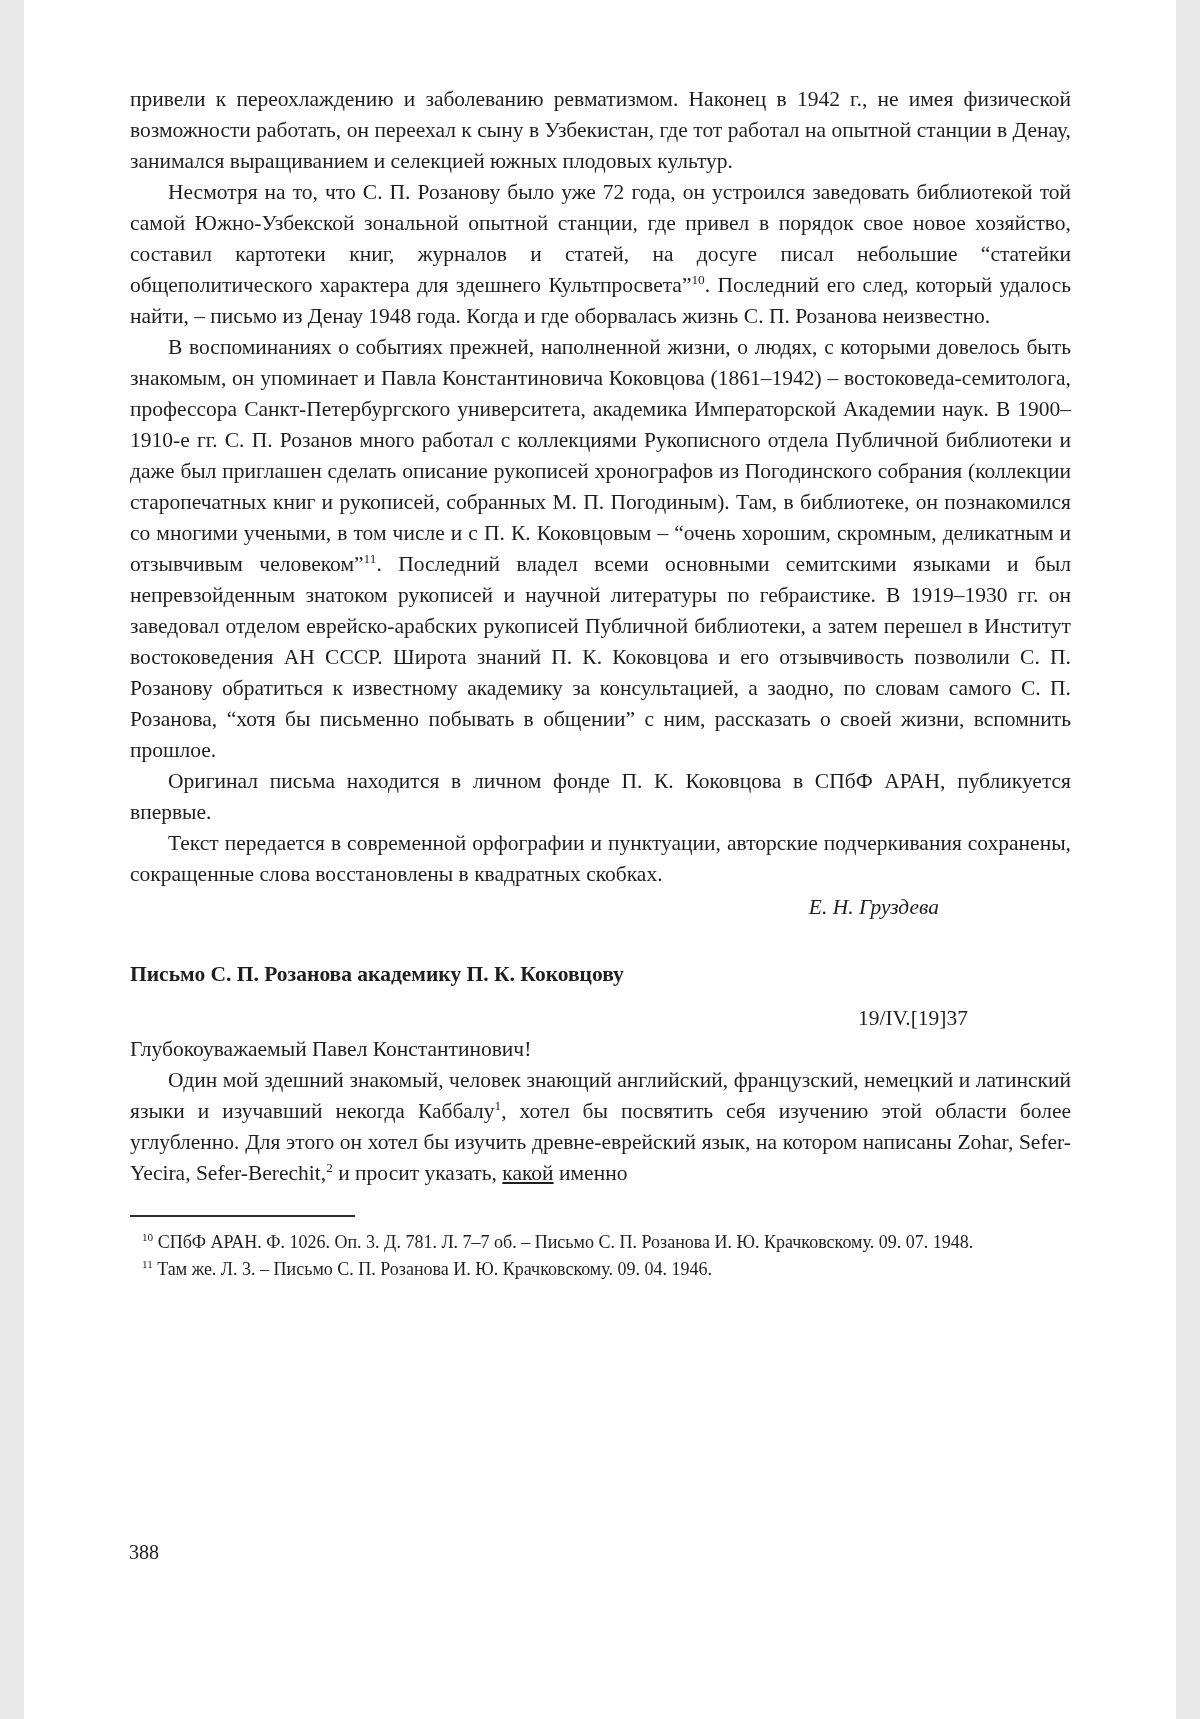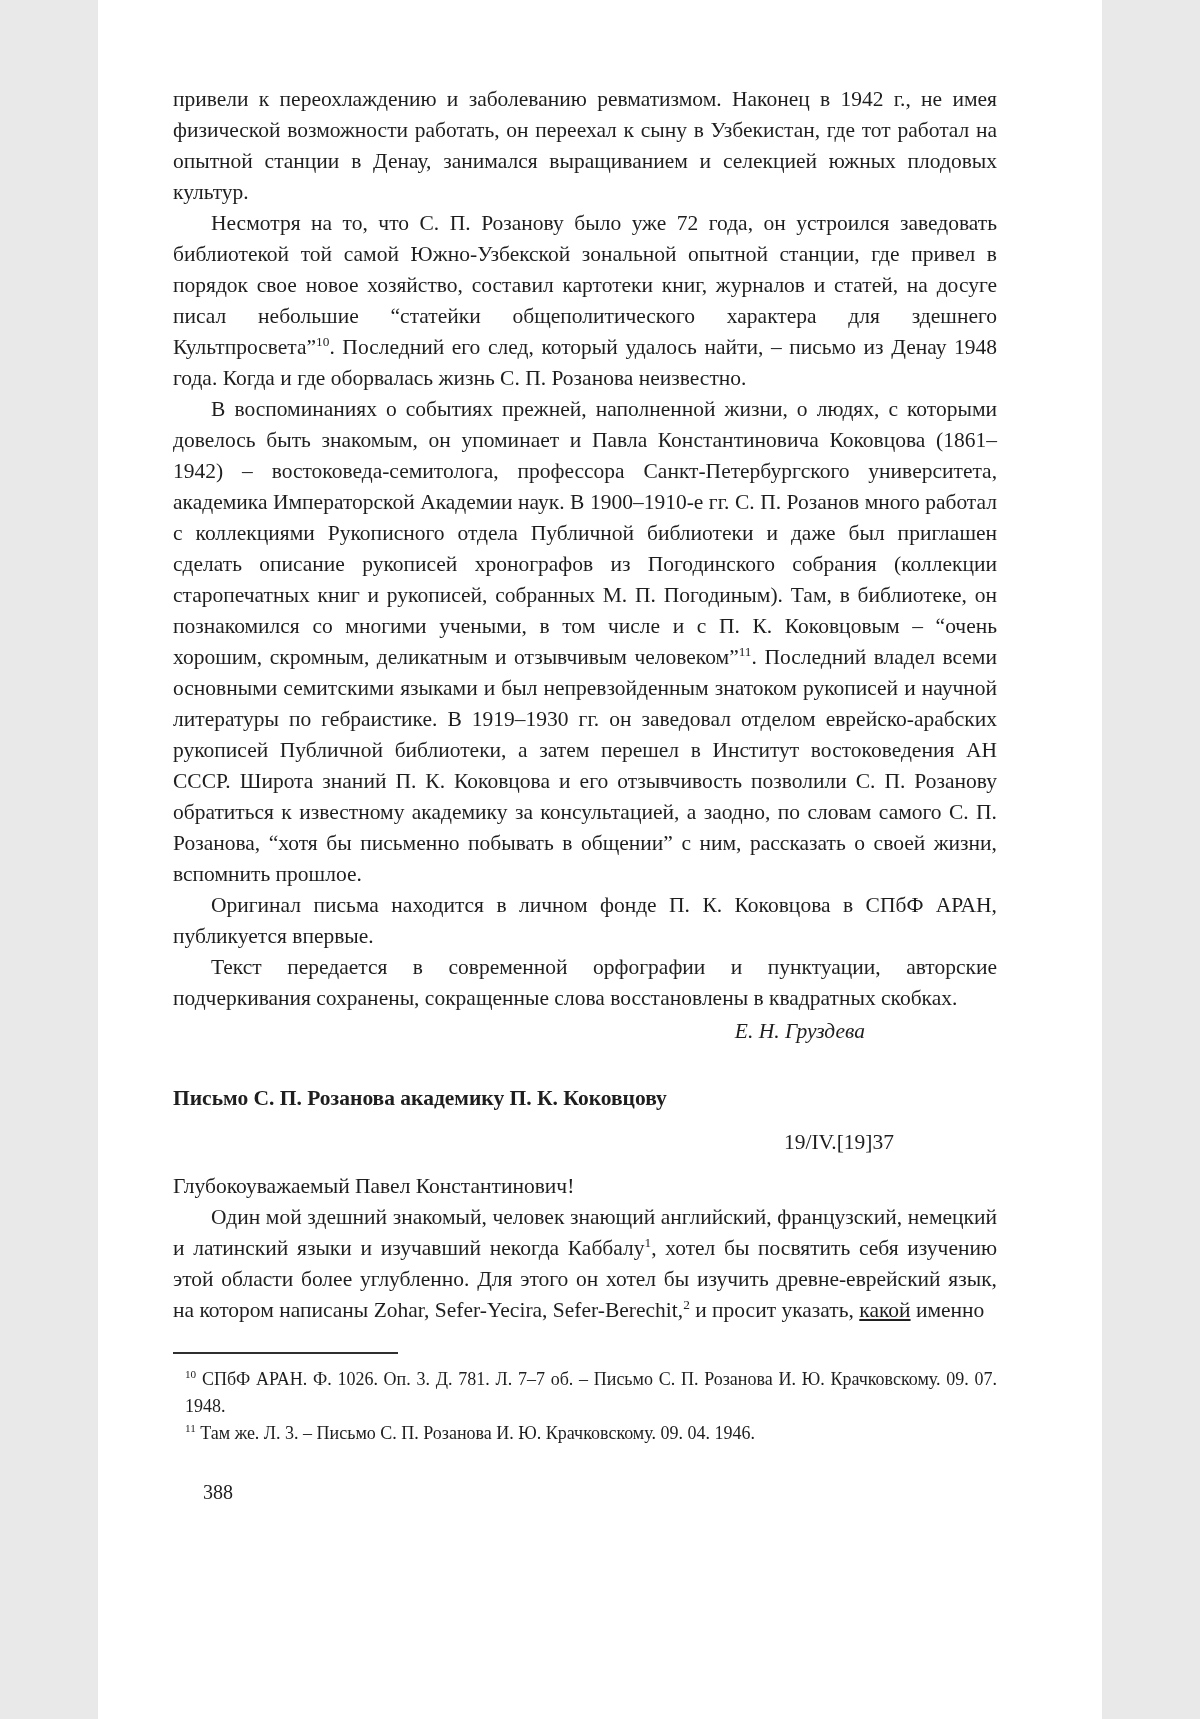--- a/index.html
+++ b/index.html
@@ -1,24 +1,24 @@
 <!DOCTYPE html>
 <html lang="ru"><head>
 <meta charset="utf-8">
 <style>
   * { margin: 0; padding: 0; box-sizing: border-box; }
   html, body { background: #e9e9e9; }
   .page {
-    width: 1004px;
+    width: 1152px;
     height: 1719px;
     margin: 0 auto;
     background: #ffffff;
     color: #1e1e1e;
     font-family: "Liberation Serif", "DejaVu Serif", serif;
-    padding: 84px 105px 0 75px;
+    padding: 84px 105px 0 106px;
     position: relative;
     overflow: hidden;
   }
   .body-text p, .letter p {
     font-size: 21.5px;
     line-height: 31px;
     text-align: justify;
     text-indent: 38px;
   }
   p.noindent { text-indent: 0; }
@@ -45,39 +45,38 @@
     text-align: right;
     padding-right: 103px;
     font-size: 21.5px;
     line-height: 31px;
     margin-top: 13px;
     text-indent: 0;
   }
   .salutation {
     text-align: center;
     text-indent: 0 !important;
-    margin-top: 13px;
   }
   .u { text-decoration: underline; }
   .footnotes {
     margin-top: 26px;
     font-size: 18px;
     line-height: 27px;
   }
   .footnote-rule {
     width: 225px;
     height: 0;
     border-top: 2px solid #2f2f2f;
     margin-bottom: 12px;
   }
   .footnote { text-align: justify; margin-left: 12px; }
   .page-number {
     position: absolute;
     left: 105px;
-    top: 1480px;
+    top: 1540px;
     font-size: 20px;
     line-height: 24px;
   }
 </style>
 </head>
 <body>
 
 <div class="page">
 
   <div class="body-text">

